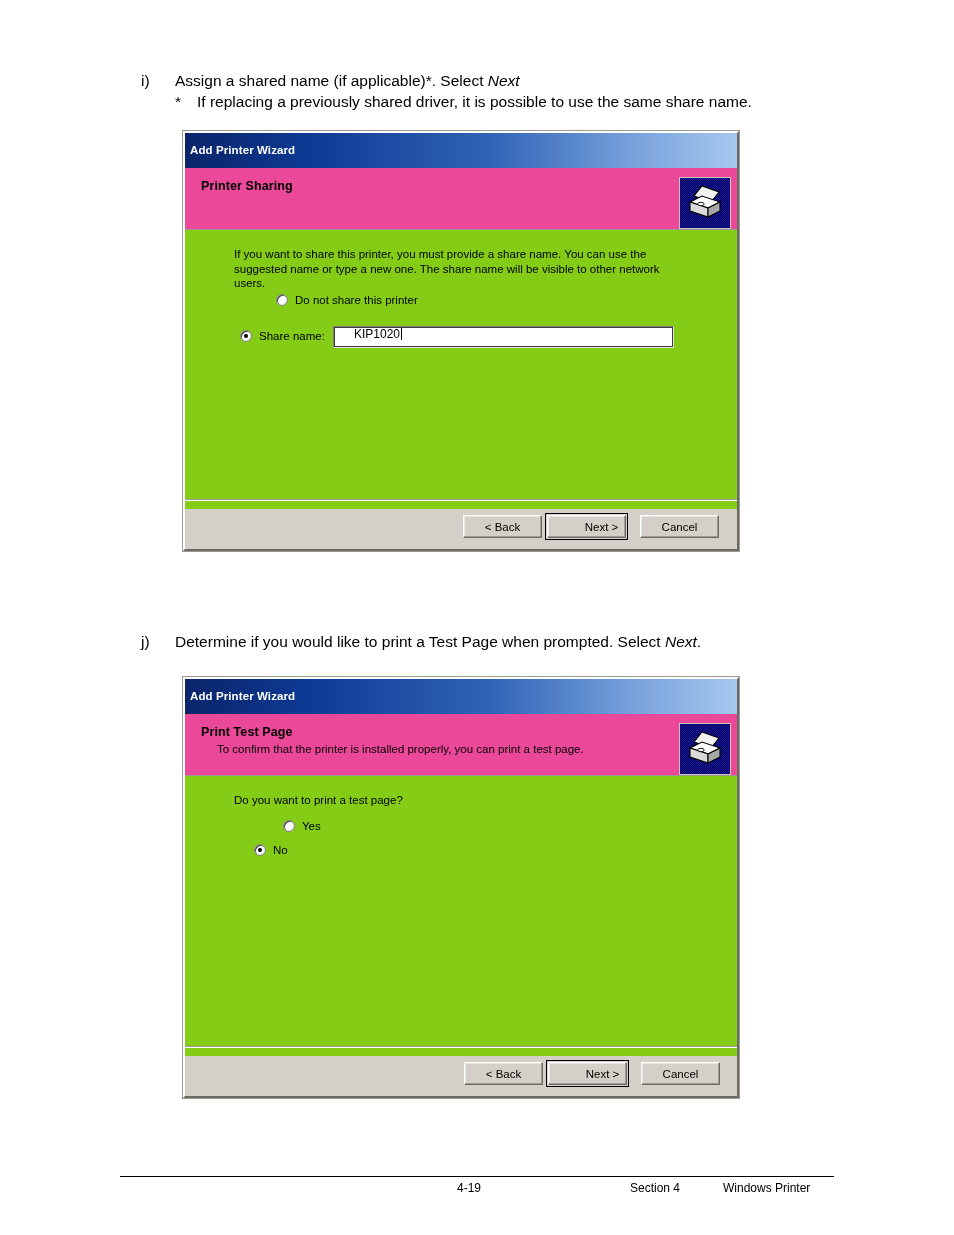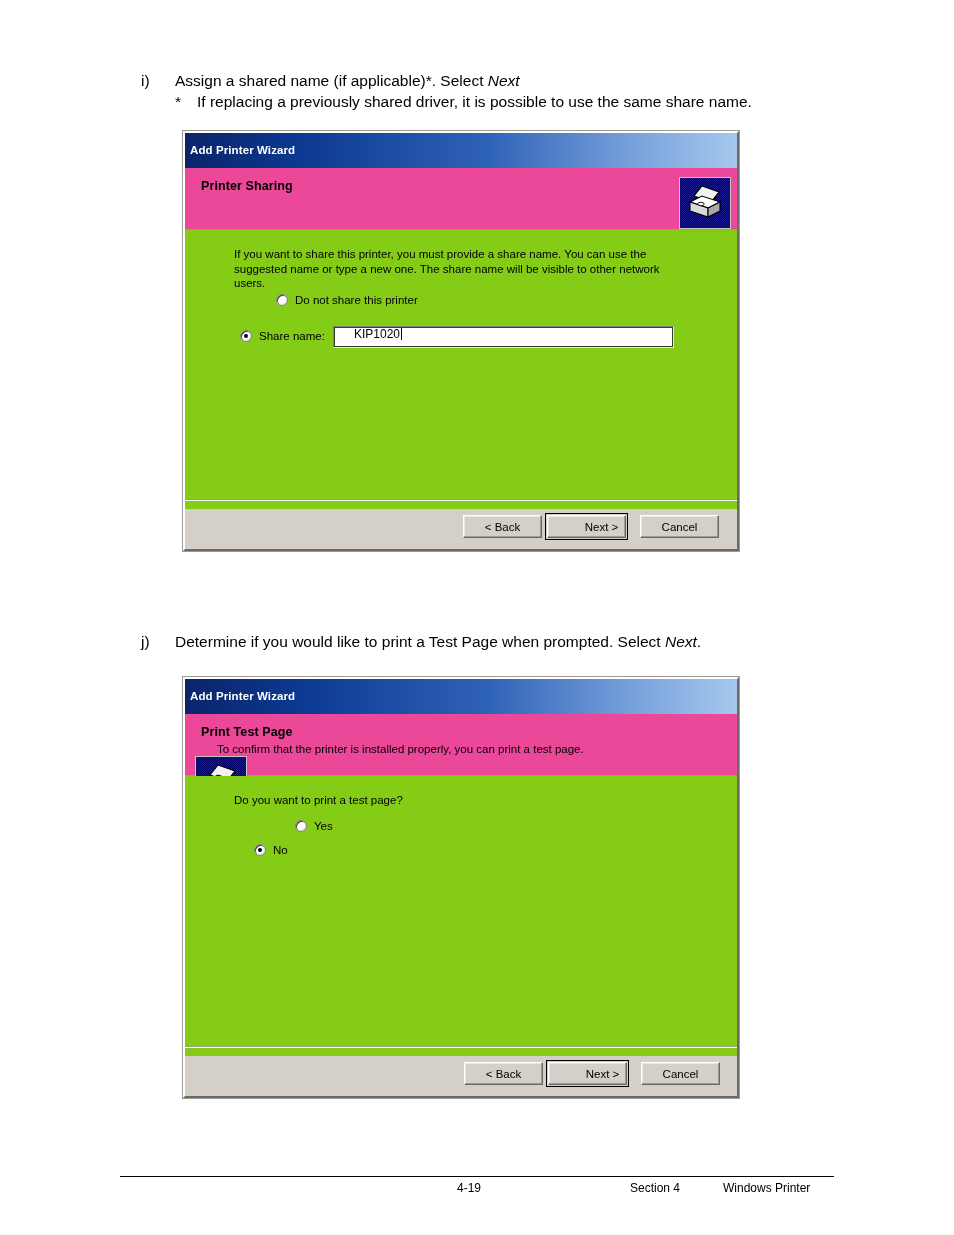--- a/index.html
+++ b/index.html
@@ -325,21 +325,21 @@
     </div>
   </div>
 </div>
 
 <div class="win-dialog" style="left:183px; top:677px; width:556px; height:421px;">
 
   <div class="win-titlebar">
     <span class="win-title-text">Add Printer Wizard</span>
   </div>
 
-  <div class="win-header" style="height:62px;flex-direction:column;">
+  <div class="win-header" style="height:62px;">
     <div class="win-header-text">
       <div class="win-header-title">Print Test Page</div>
       <div class="win-header-sub">To confirm that the printer is installed properly, you can print a test page.</div>
     </div>
     <div class="printer-icon">
       <svg width="50" height="50" viewBox="0 0 50 50">
         <defs>
           <pattern id="dith2" width="2" height="2" patternUnits="userSpaceOnUse">
             <rect width="2" height="2" fill="#00006b"></rect>
             <rect width="1" height="1" fill="#1a1a8c"></rect>
@@ -352,21 +352,21 @@
         <polygon points="10,24 10,33 28,39 28,30" fill="#d9d9d9" stroke="#000000" stroke-width="1.1"></polygon>
         <polygon points="28,30 28,39 40,33 40,24" fill="#a8a8a8" stroke="#000000" stroke-width="1.1"></polygon>
         <ellipse cx="21" cy="26" rx="3.2" ry="1.7" fill="#ffffff" stroke="#000000" stroke-width="0.9"></ellipse>
       </svg>
     </div>
   </div>
 
   <div class="win-body" style="height:280px; position:relative;">
     <div class="win-body-text" style="left:49px; top:17px; width:400px;">Do you want to print a test page?</div>
 
-    <div class="opt-row" style="left:69px; top:44px;padding-left:41px;">
+    <div class="opt-row" style="left:57px; top:44px;padding-left:41px;">
       <span class="radio"></span>
       <span class="opt-label">Yes</span>
     </div>
 
     <div class="opt-row" style="left:69px; top:68px;">
       <span class="radio checked"></span>
       <span class="opt-label">No</span>
     </div>
   </div>
 

